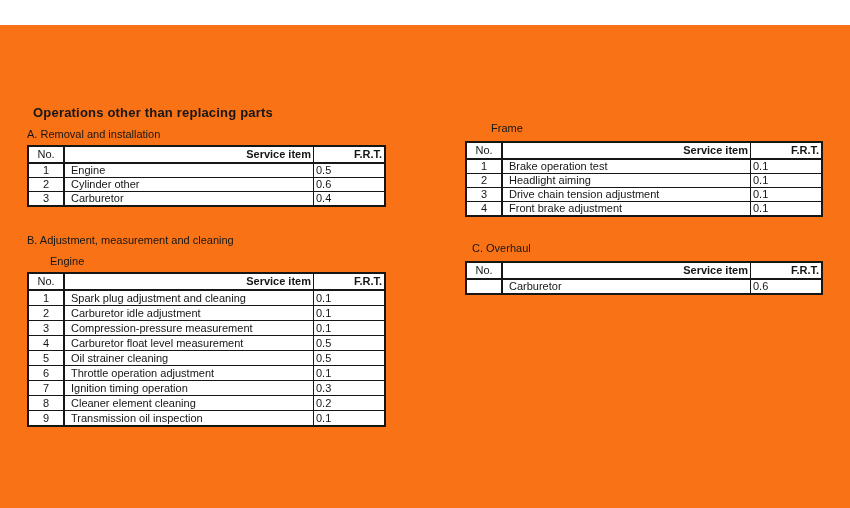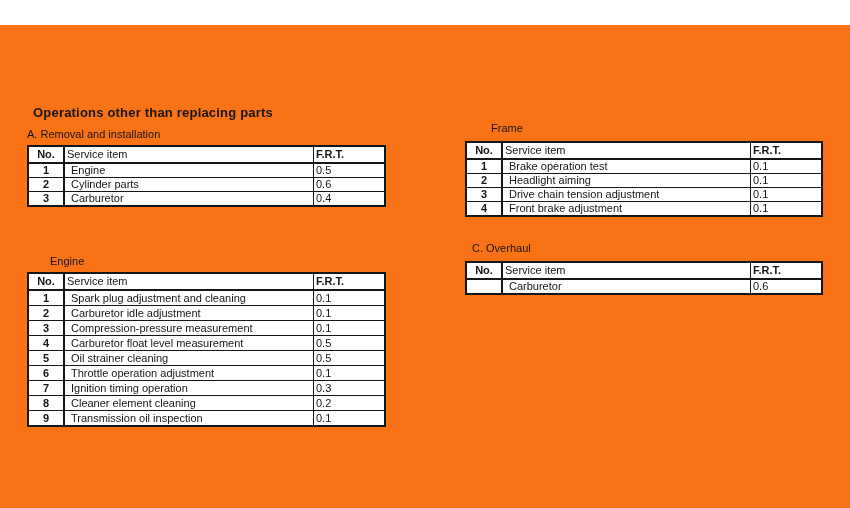--- a/index.html
+++ b/index.html
@@ -57,29 +57,29 @@
   .frt-table th, .frt-table td {
     border: 1px solid #161616;
     font-size: 11px;
     line-height: 1;
     padding: 0 2px;
     overflow: hidden;
     white-space: nowrap;
     vertical-align: middle;
   }
   .frt-table thead th {
-    font-weight: normal;
-    text-align: left;
+    font-weight: bold;
+    text-align: right;
     border-bottom: 2px solid #161616;
     height: 15px;
   }
   .frt-table th.col0, .frt-table td.col0 {
     width: 30px;
     text-align: center;
-    font-weight: bold;
+    font-weight: normal;
     border-right: 2px solid #161616;
   }
   .frt-table th.col2, .frt-table td.col2 {
     width: 66px;
     font-weight: normal;
   }
   .frt-table thead th.col2 { font-weight: bold; }
   .frt-table td.col1 {
     text-align: left;
     padding-left: 6px;
@@ -108,31 +108,32 @@
         </tr>
       </thead>
     <tbody>
         <tr>
           <td class="col0">1</td>
           <td class="col1">Engine</td>
           <td class="col2">0.5</td>
         </tr>
         <tr>
           <td class="col0">2</td>
-          <td class="col1">Cylinder parts</td>
+          <td class="col1">Cylinder other</td>
           <td class="col2">0.6</td>
         </tr>
         <tr>
           <td class="col0">3</td>
           <td class="col1">Carburetor</td>
           <td class="col2">0.4</td>
         </tr>
       </tbody>
   </table>
 
+  <div class="sec-heading" id="heading-b">B. Adjustment, measurement and cleaning</div>
 
   <div class="sub-heading" id="sub-engine">Engine</div>
 
   <table class="frt-table" id="table-b">
     <thead>
         <tr>
           <th class="col0">No.</th>
           <th class="col1">Service item</th>
           <th class="col2">F.R.T.</th>
         </tr>

